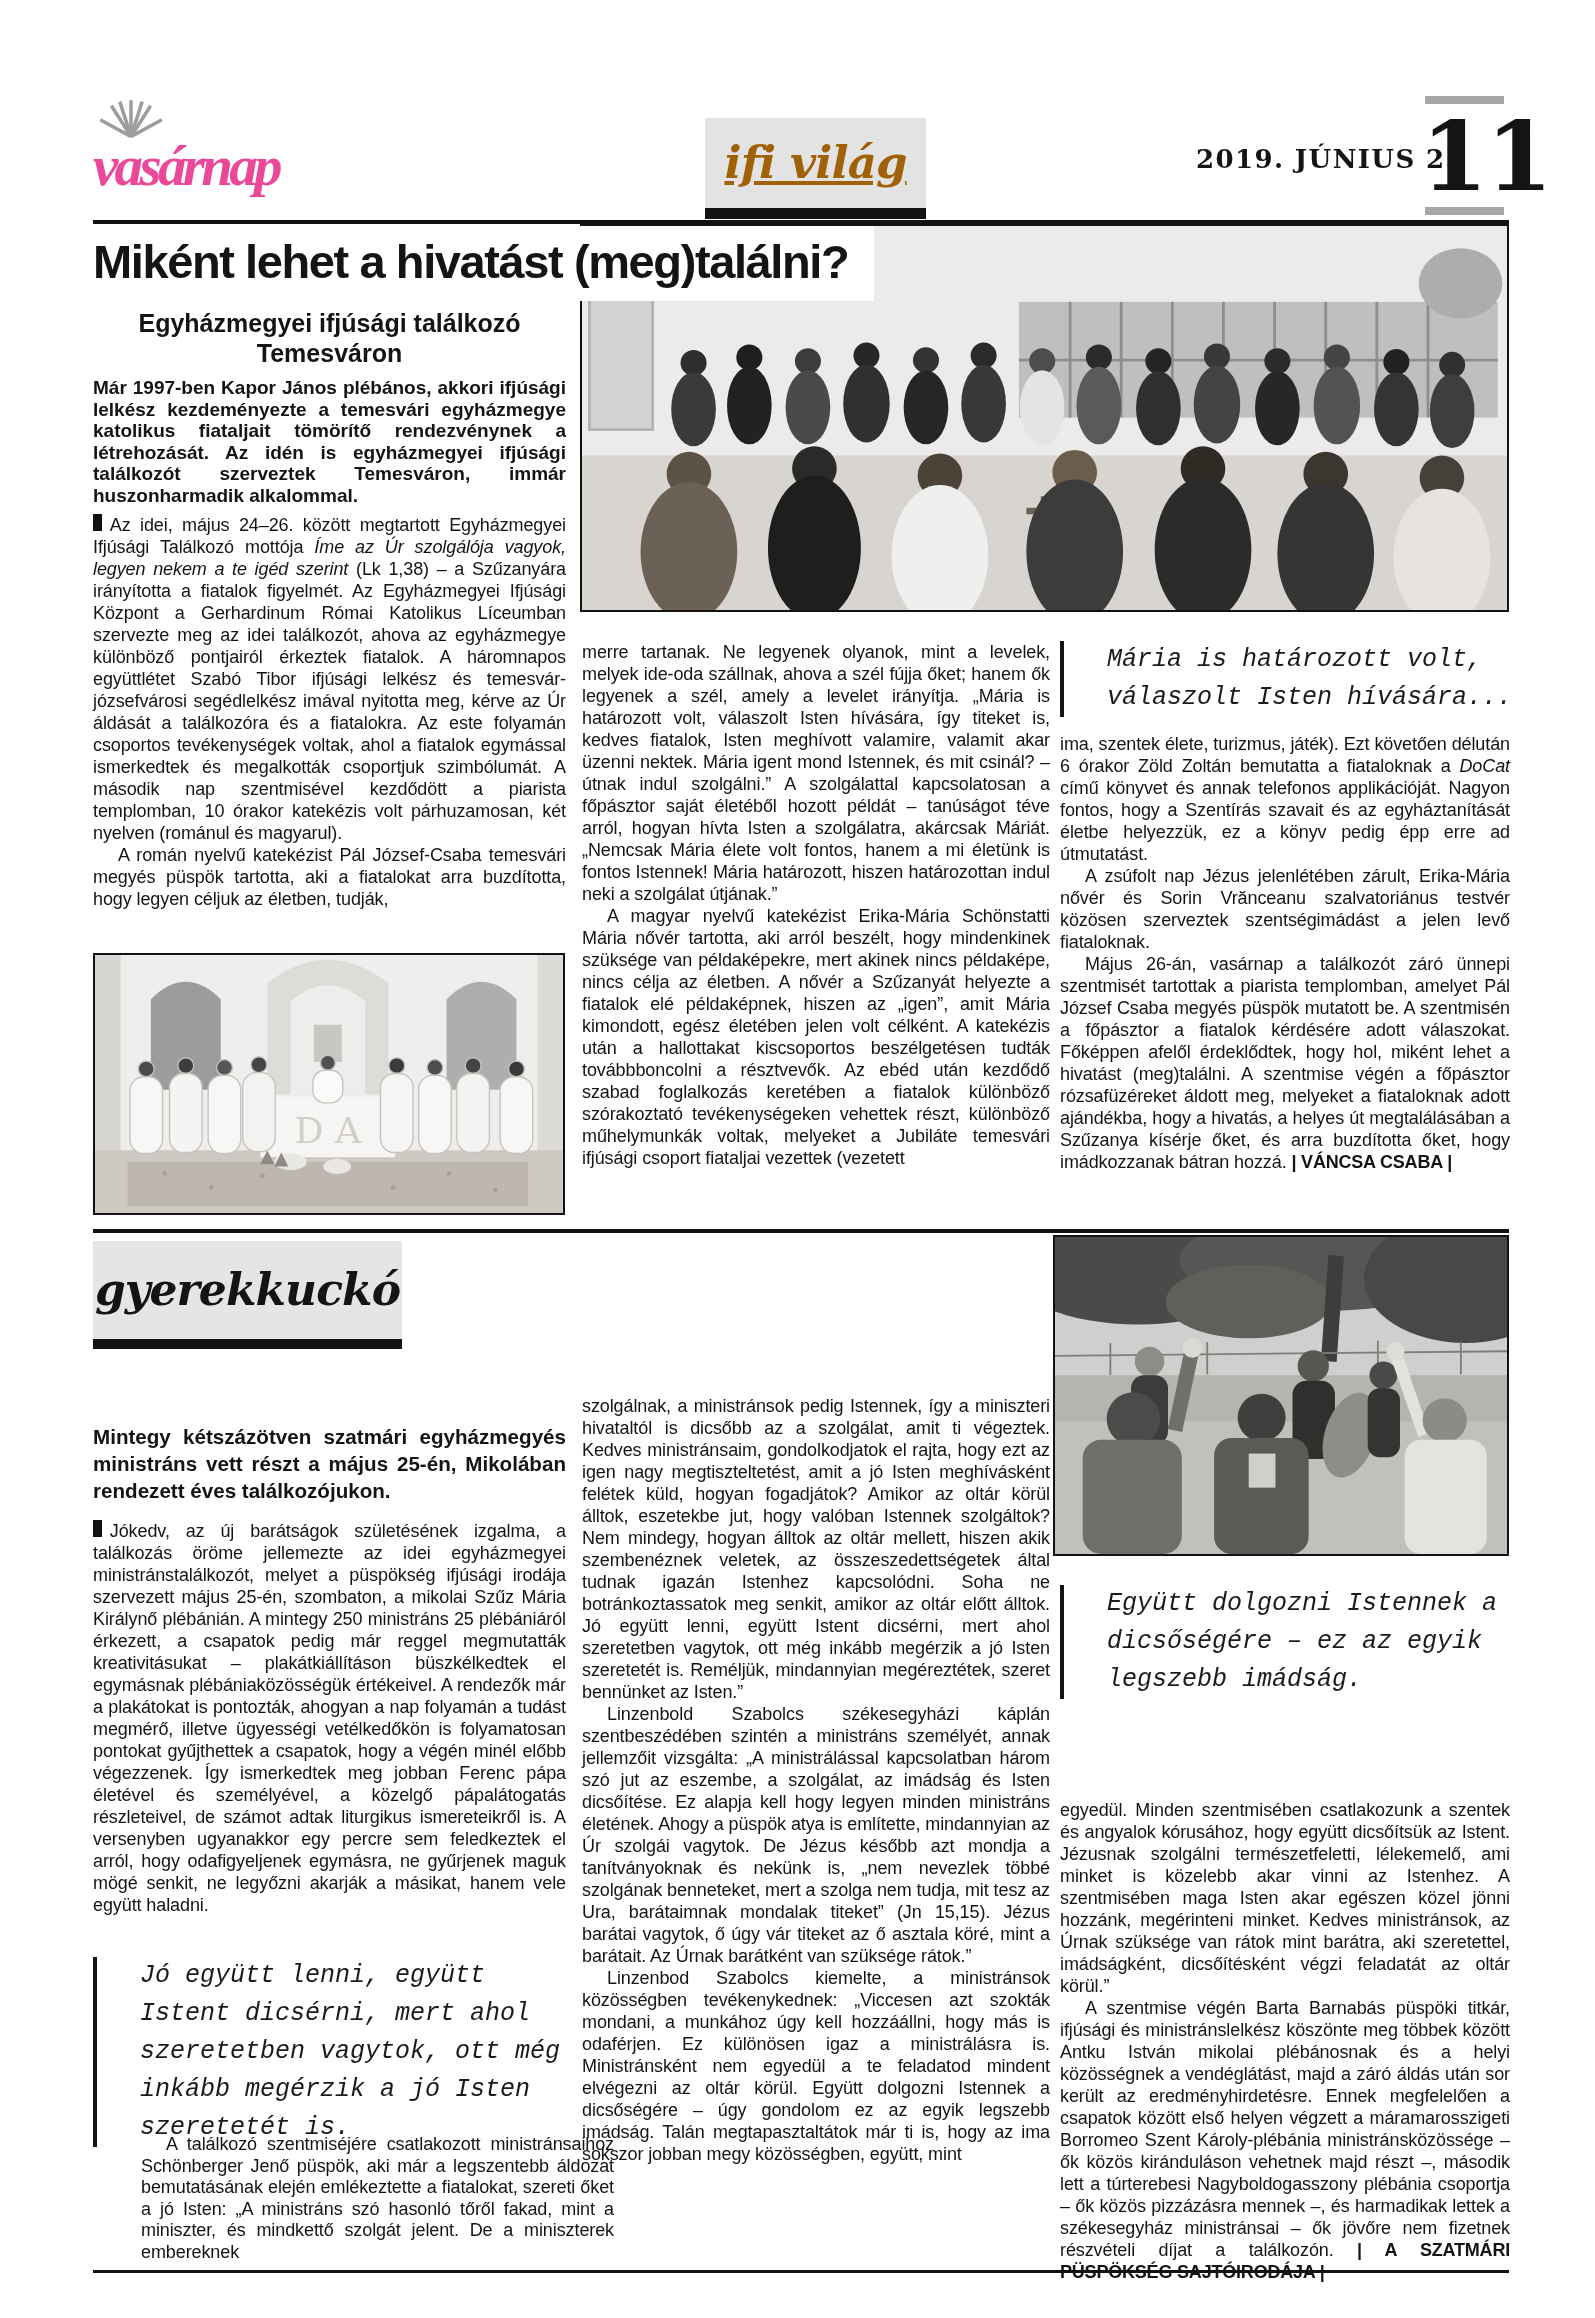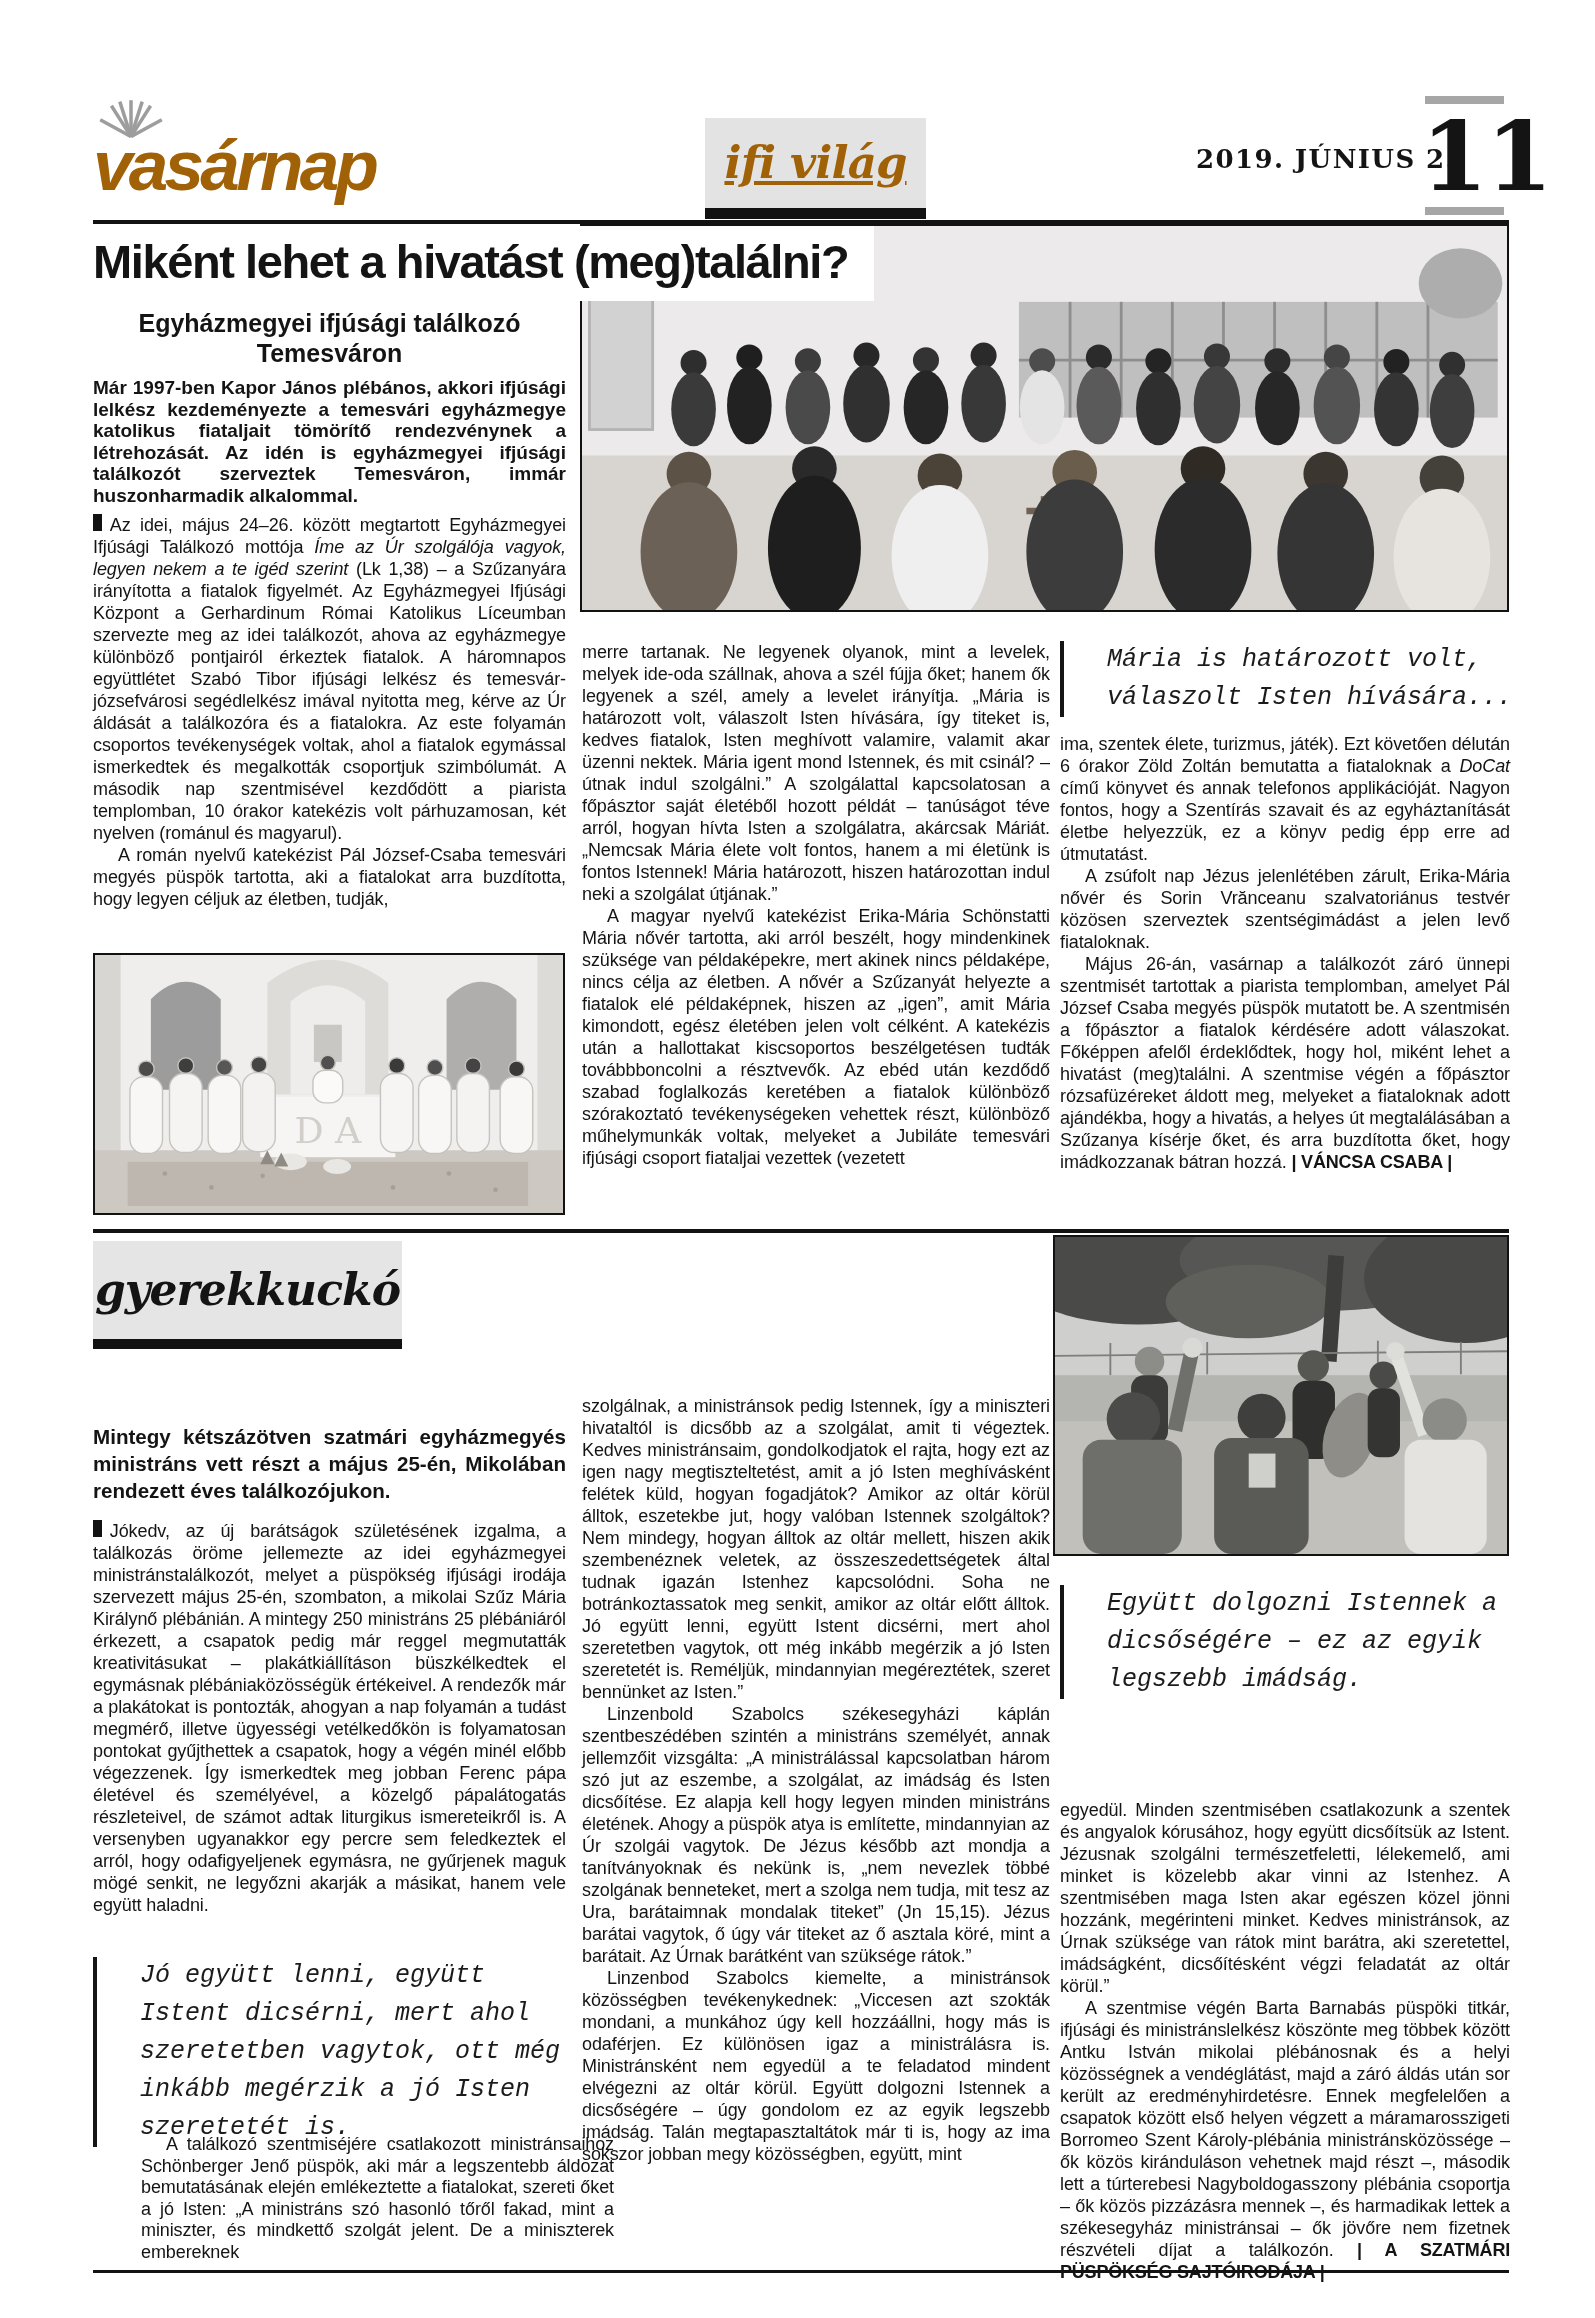--- a/index.html
+++ b/index.html
@@ -2,22 +2,22 @@
 <html lang="hu" style="font-size:7.5px"><head>
 <meta charset="utf-8">
 <style>
   html,body{margin:0;padding:0;background:#888;}
   .page{position:relative;width:1595px;height:2319px;background:#ffffff;
         font-family:"Liberation Sans",sans-serif;color:#141414;overflow:hidden;}
   .abs{position:absolute;}
   .rule{background:#121212;}
   .graybar{background:#a6a6a6;}
   
-  .logo{font-family:Liberation Sans, sans-serif;font-style:italic;font-weight:700;
-        font-size:71px;line-height:117px;letter-spacing:-3.7px;color:#a16207;white-space:nowrap;}
+  .logo{font-family:Liberation Serif, serif;font-style:italic;font-weight:700;
+        font-size:57px;line-height:117px;letter-spacing:-3.7px;color:#ec4899;white-space:nowrap;}
   .badge{background:#e3e3e3;text-align:center;}
   .badge-label{font-family:"DejaVu Serif",serif;font-style:italic;font-weight:700;
         font-size:45px;line-height:90px;letter-spacing:-0.9px;color:#a16207;text-decoration:underline;}
   .date{font-family:"DejaVu Serif",serif;font-weight:700;font-size:26px;letter-spacing:1.4px;
         text-align:right;white-space:nowrap;}
   .pagenum{font-family:"DejaVu Serif",serif;font-weight:700;font-size:96px;line-height:100px;
         letter-spacing:-1.9px;}
   
   .headline1{font-size:47px;font-weight:700;letter-spacing:-1.4px;white-space:nowrap;
         background:#ffffff;padding:8.4px 26px 12px 0;z-index:5;}

